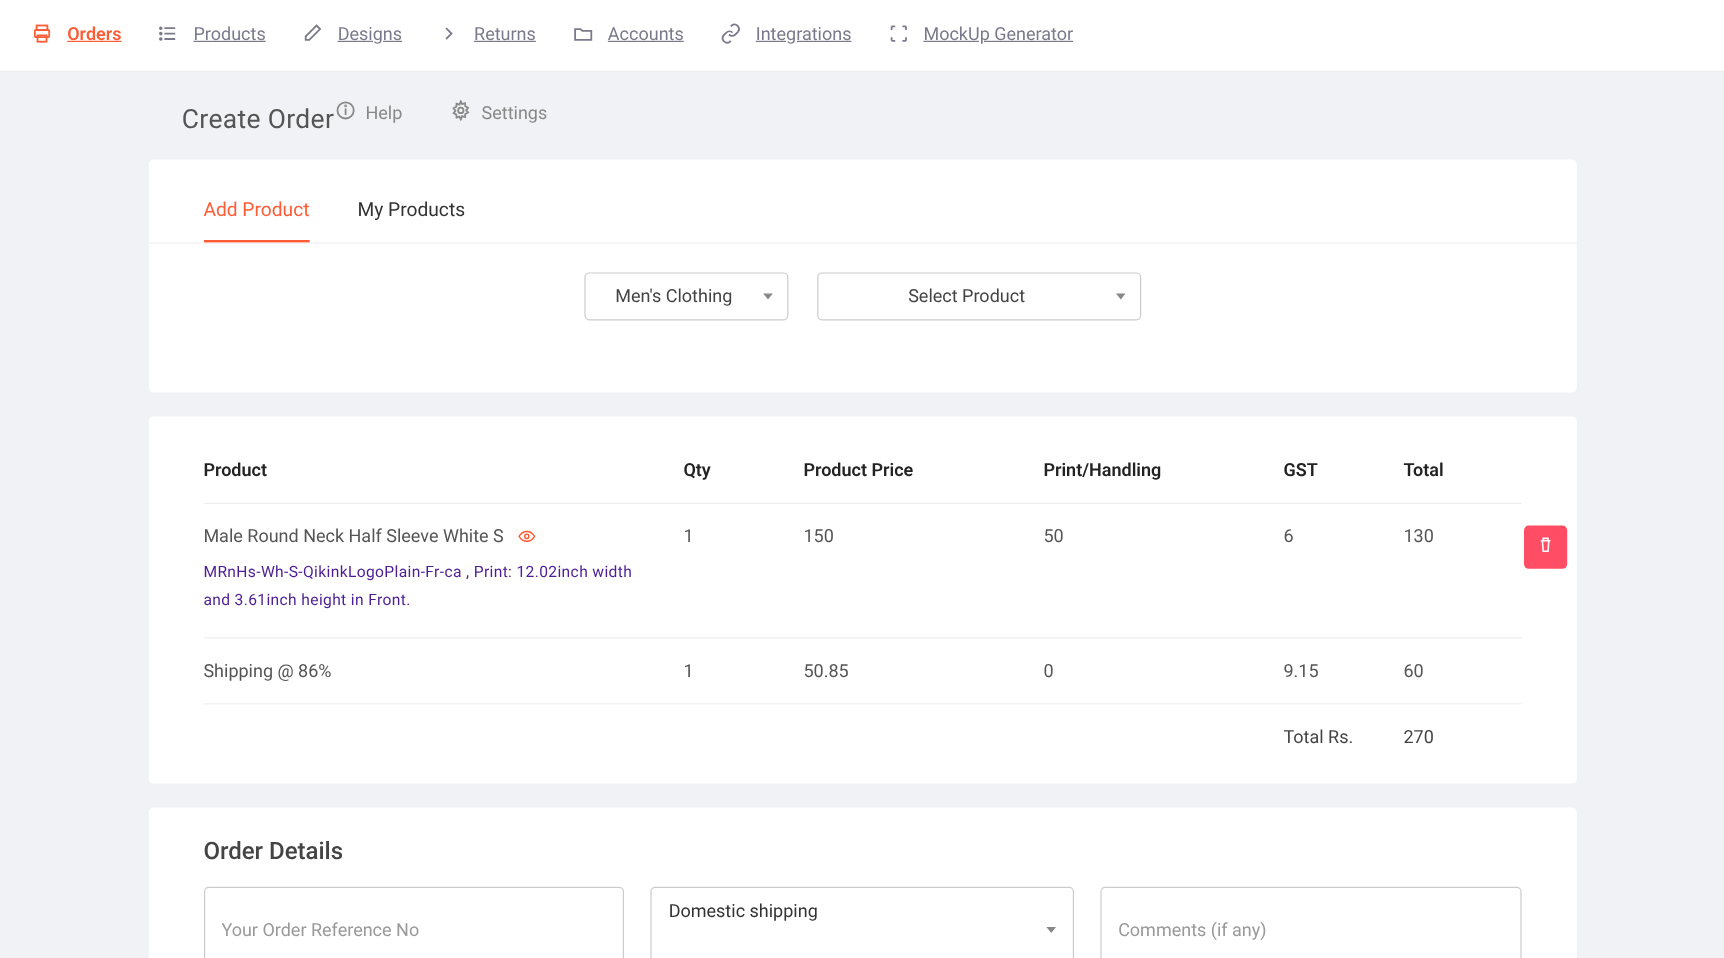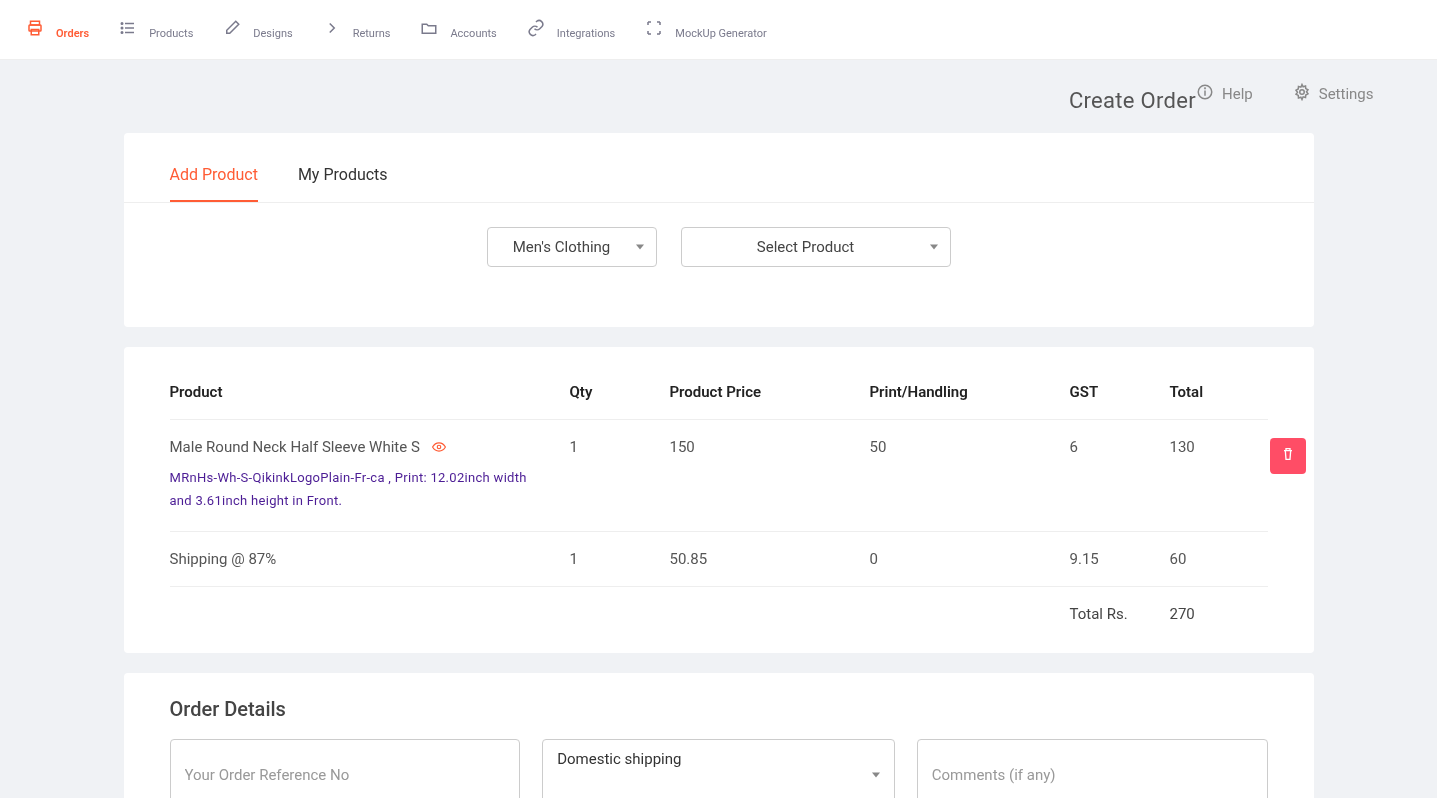--- a/index.html
+++ b/index.html
@@ -13,36 +13,37 @@
       background: #fff;
       padding: 0 26px;
       display: flex;
       align-items: center;
       height: 60px;
       gap: 30px;
       border-bottom: 1px solid #eee;
     }
     .nav-item {
       display: flex;
-      align-items: flex-end;
+      align-items: flex-start;
       gap: 12px;
       color: #7a7a8c;
       cursor: pointer;
-      font-size: 11px;
+      font-size: 15px;
+      text-decoration: underline;
     }
     .nav-item.active { color: #ff5c35; font-weight: 600; }
     .nav-item svg { width: 18px; height: 18px; }
     .page-wrap {
       max-width: 1350px;
       margin: 0 auto;
       padding: 0 80px;
     }
     .page-header {
       display: flex;
-      justify-content: flex-end;
+      justify-content: flex-start;
       align-items: flex-start;
       padding: 28px 0 20px;
       margin-left: 28px;
     }
     .page-title { font-size: 22px; color: #555; font-weight: 400; letter-spacing: 0.3px; }
     .header-actions {
       display: flex;
       gap: 40px;
       align-items: center;
       margin-right: -60px;
@@ -320,21 +321,21 @@
                   <path d="M6 7h12M9 7V4h6v3M8 7l1 13h6l1-13"></path>
                 </svg>
             </span>
           </div>
         </div>
       </div>
 
       <div class="trow">
         <div class="product-cell">
           <div class="product-name-row">
-            <span>Shipping @ 87%</span>
+            <span>Shipping @ 86%</span>
           </div>
         </div>
         <div>1</div>
         <div>50.85</div>
         <div>0</div>
         <div>9.15</div>
         <div>60</div>
         <div></div>
       </div>
 

